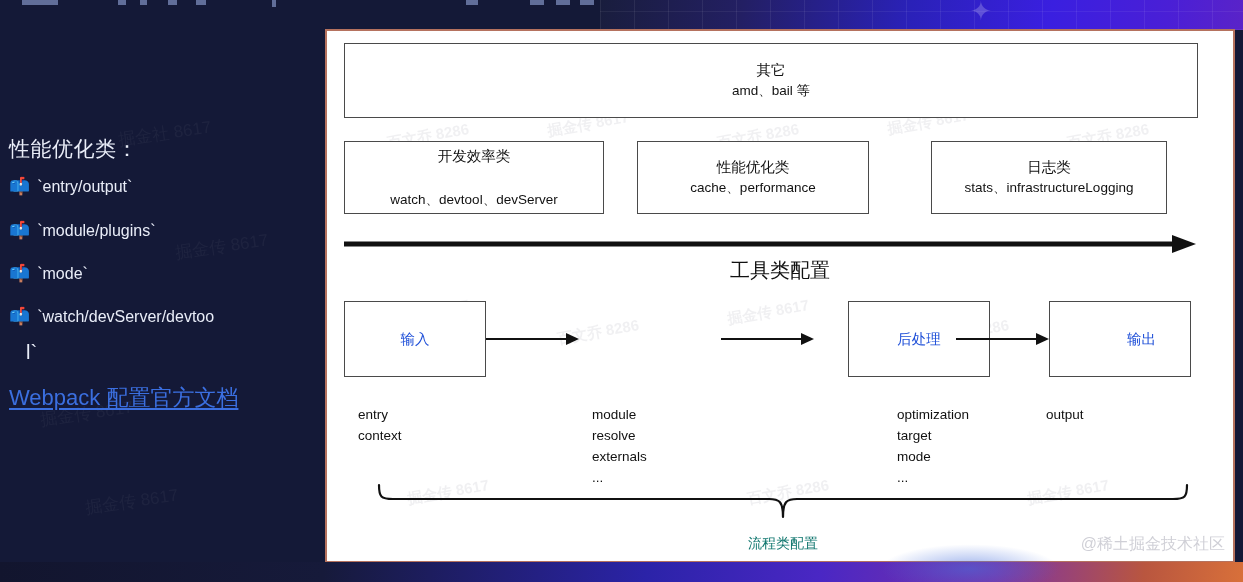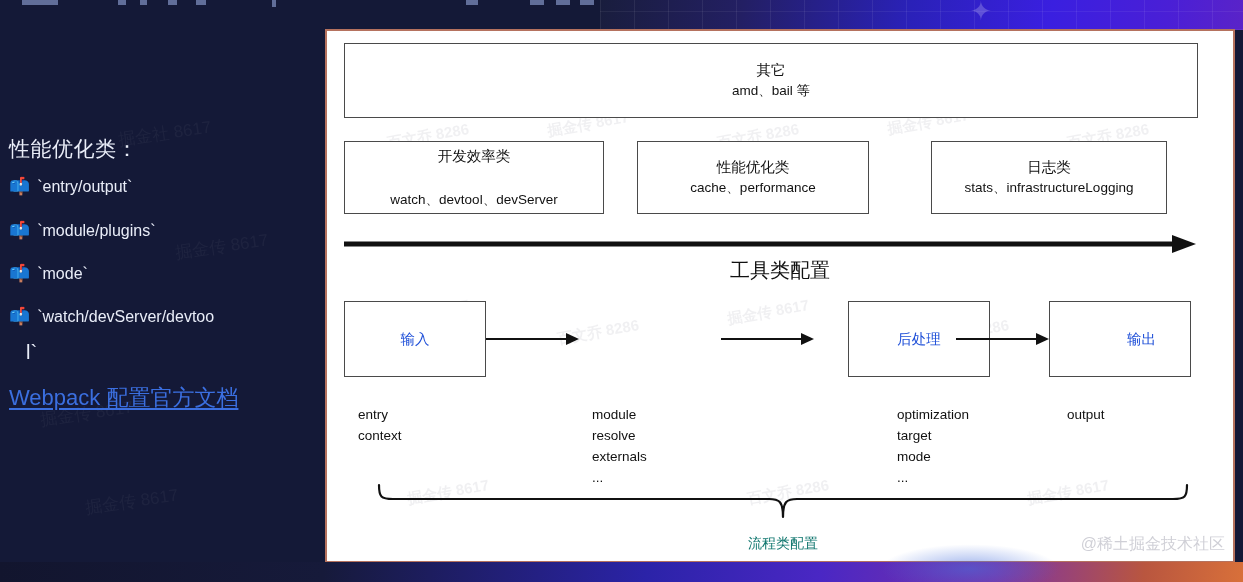--- a/index.html
+++ b/index.html
@@ -134,21 +134,21 @@
 
   .farrow { position: absolute; top: 302px; width: 93px; height: 12px; }
   #farrow-0 { left: 159px; }
   #farrow-1 { left: 394px; }
   #farrow-2 { left: 629px; }
 
   .flabels { position: absolute; top: 374px; font-size: 13.5px; color:#111; line-height: 1.55; white-space: pre-line; }
   #flabels-0 { left: 31px; }
   #flabels-1 { left: 265px; }
   #flabels-2 { left: 534px; margin-left: 36px; }
-  #flabels-3 { left: 740px; }
+  #flabels-3 { left: 719px; }
 
   #brace { position: absolute; left: 48px; top: 452px; width: 816px; height: 36px; }
   #brace-label { position: absolute; left: 48px; width: 816px; top: 504px;
                  text-align: center; font-size: 14px; color:#0f766e; }
 
   #slide-watermark {
     position: absolute; right: 8px; bottom: 6px;
     font-size: 16px; color: rgba(110,110,130,.33);
     white-space: nowrap;
   }

